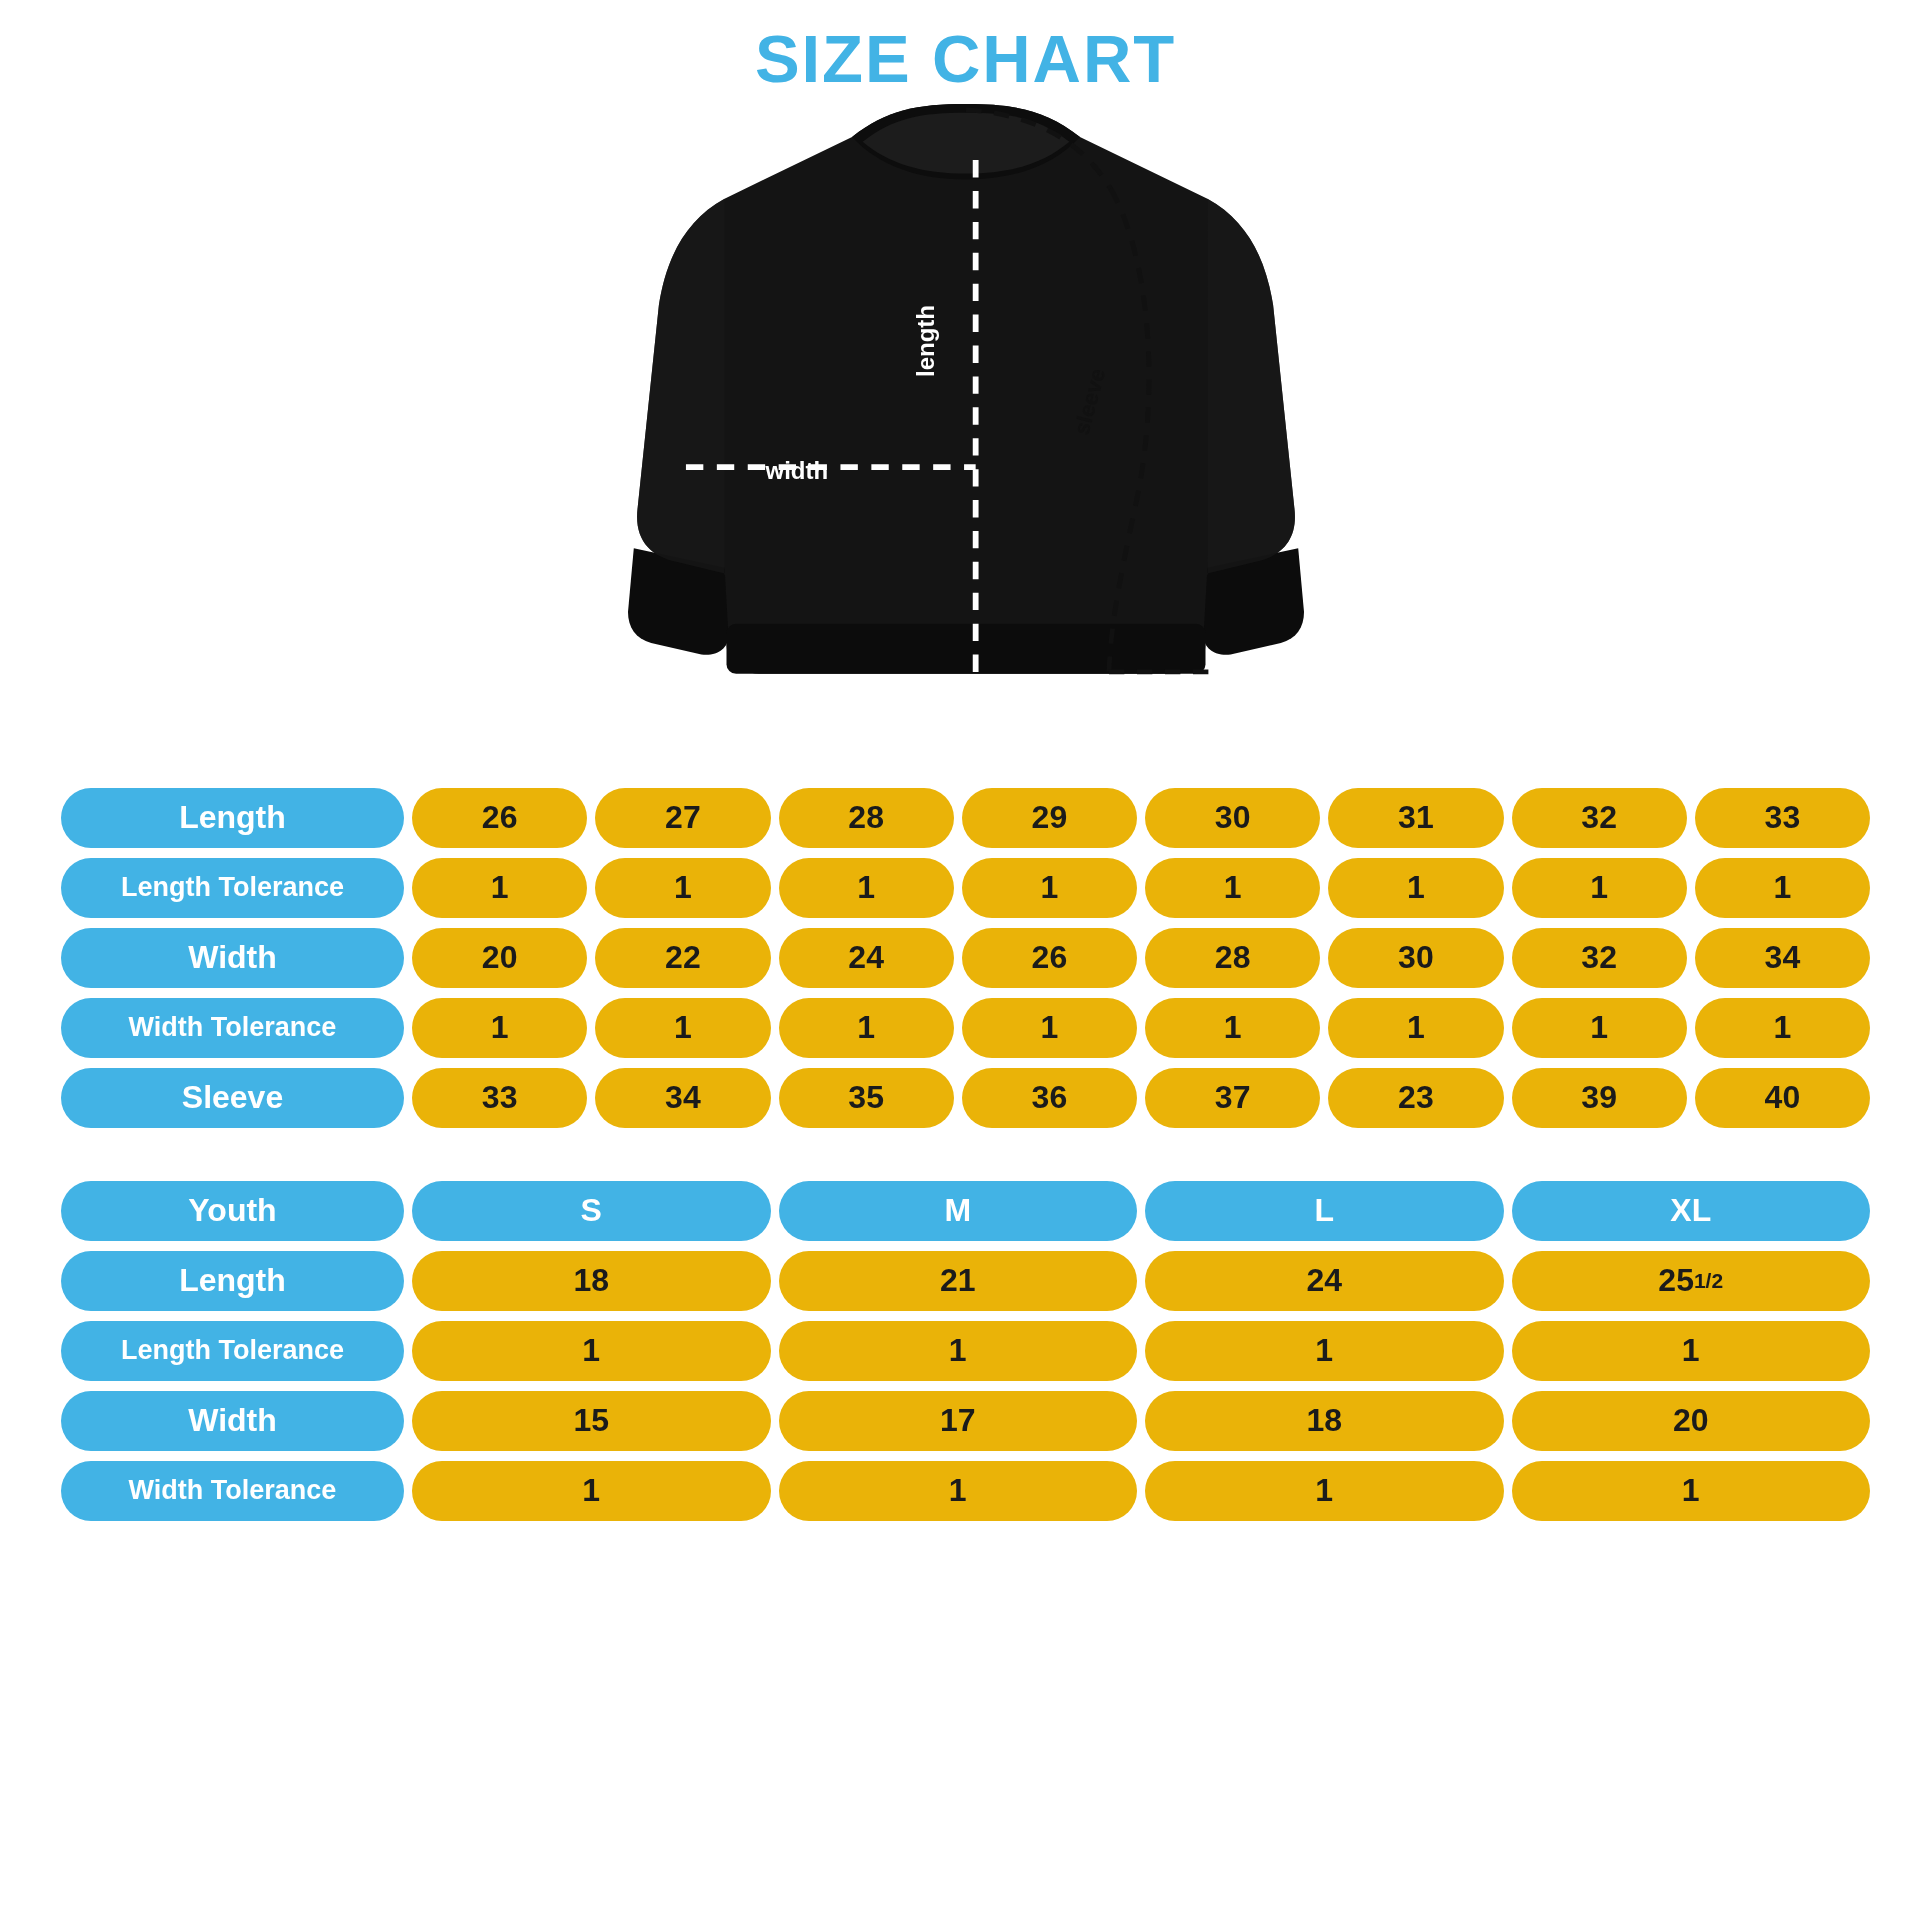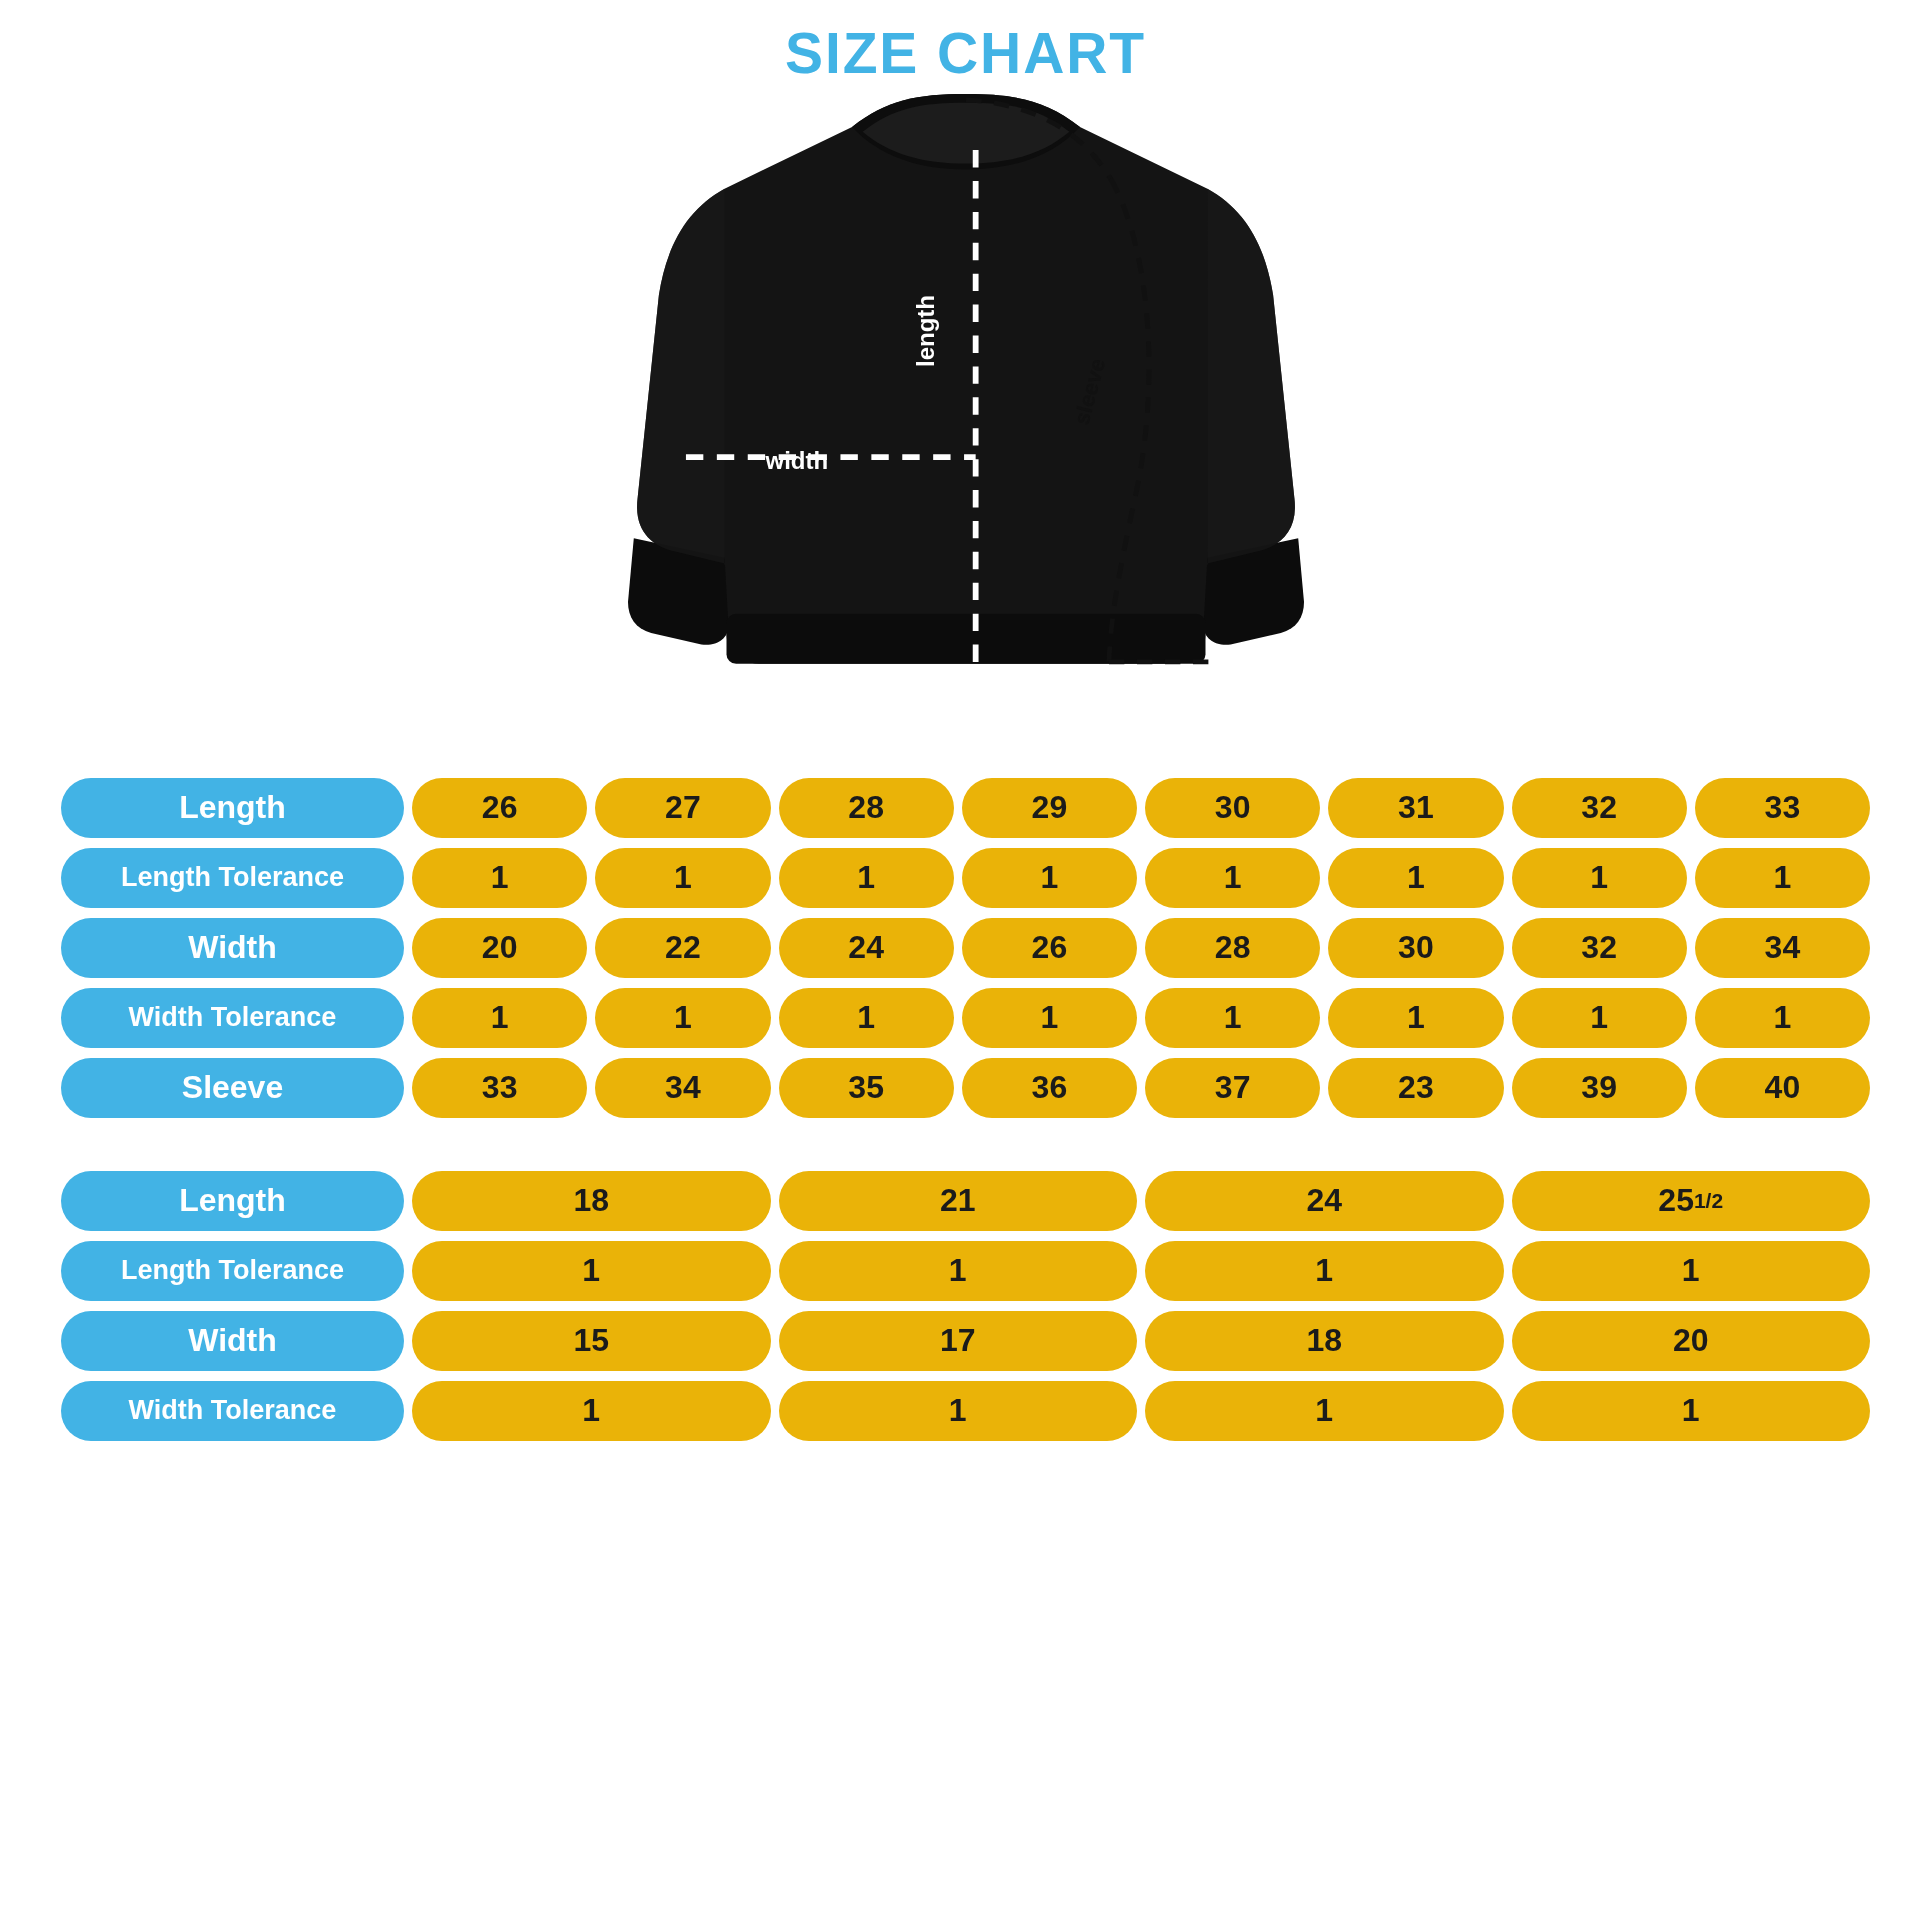--- a/index.html
+++ b/index.html
@@ -17,21 +17,21 @@
     position: relative;
     width: 1931px;
     height: 1931px;
     box-sizing: border-box;
     padding: 0 53px;
   }
   
   .title {
     text-align: center;
     color: #42b3e5;
-    font-size: 57px;
+    font-size: 67px;
     font-weight: bold;
     letter-spacing: 1.9px;
     line-height: 1;
     padding-top: 25px;
     margin: 0;
   }
   
   .garment-area {
     position: relative;
     height: 676px;
@@ -337,20 +337,37 @@
 
   <table class="tbl">
     <colgroup>
       <col class="label-col">
       <col>
         <col>
         <col>
         <col>
     </colgroup>
     <tbody>
+      <tr>
+        <td>
+            <div class="cell hdr">Youth</div>
+          </td>
+        <td>
+            <div class="cell hdr">S</div>
+          </td>
+        <td>
+            <div class="cell hdr">M</div>
+          </td>
+        <td>
+            <div class="cell hdr">L</div>
+          </td>
+        <td>
+            <div class="cell hdr">XL</div>
+          </td>
+      </tr>
 
       <tr>
         <td>
             <div class="cell rowlabel">Length</div>
           </td>
         <td>
             <div class="cell val">18</div>
           </td>
         <td>
             <div class="cell val">21</div>

